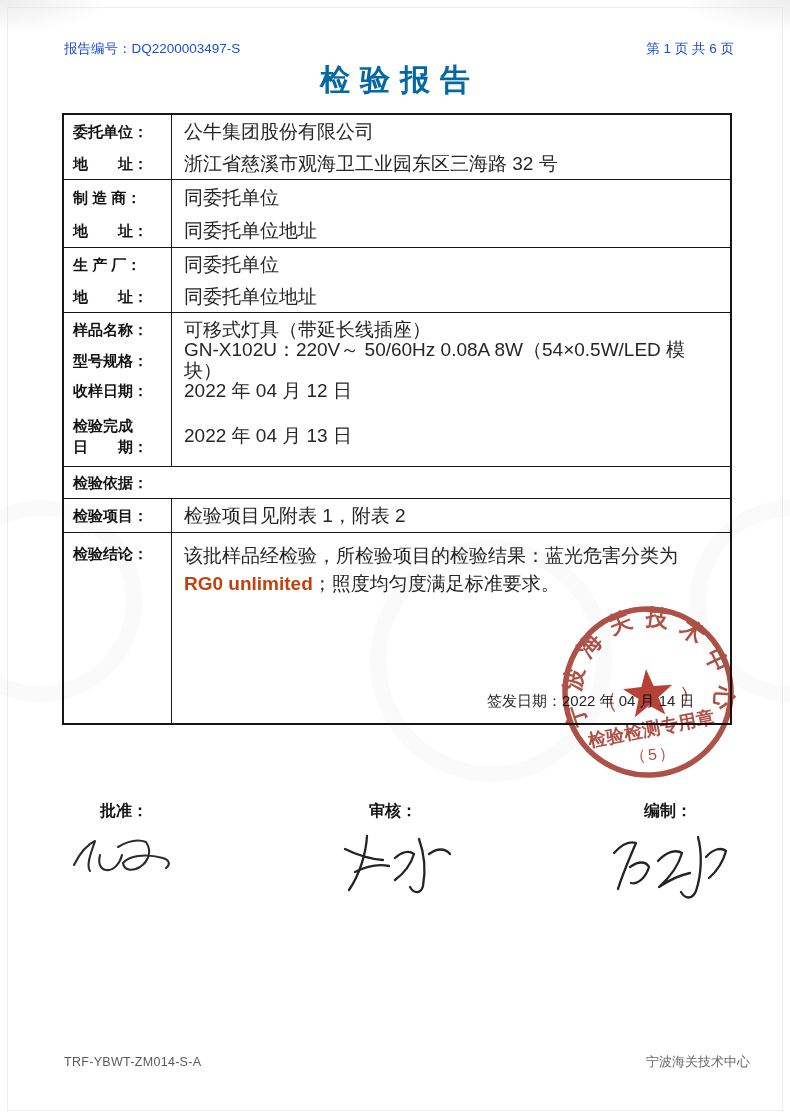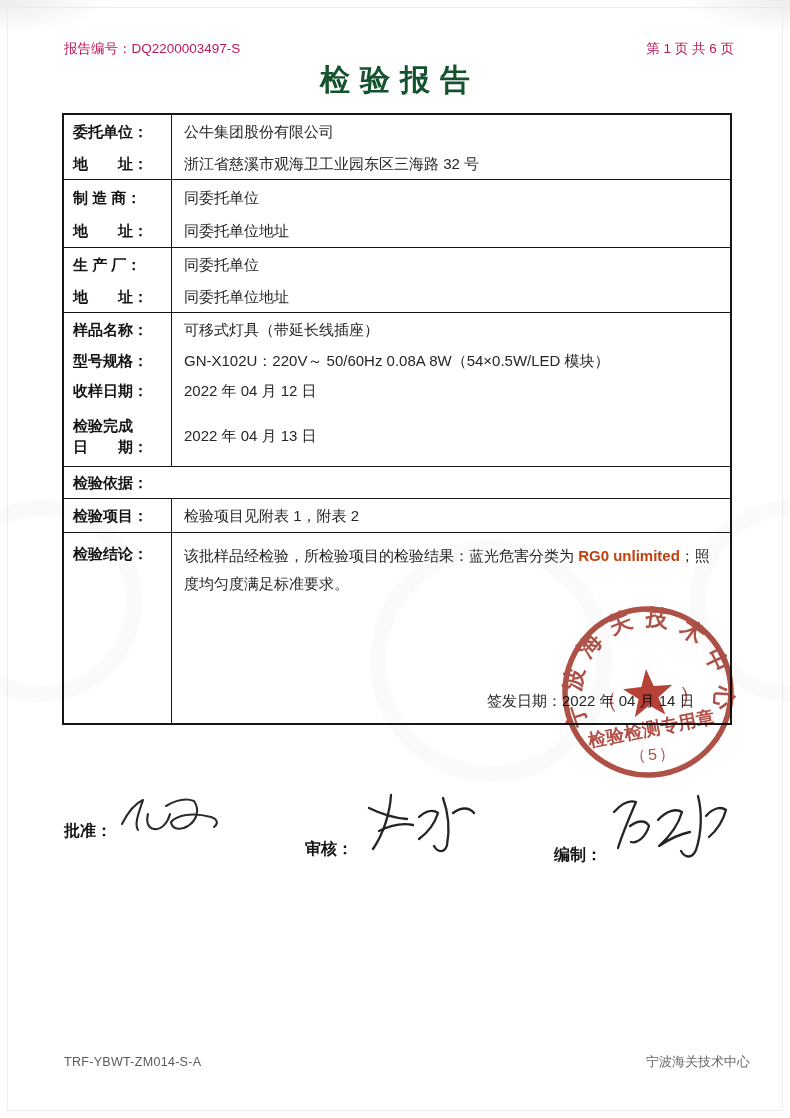--- a/index.html
+++ b/index.html
@@ -9,40 +9,40 @@
   .corner-shade{position:absolute;width:110px;height:34px;opacity:.8;pointer-events:none;}
   .corner-shade.tl{left:0;top:0;background:radial-gradient(ellipse at left top,#e7e7e7,rgba(255,255,255,0) 70%);}
   .corner-shade.tr{right:0;top:0;background:radial-gradient(ellipse at right top,#e7e7e7,rgba(255,255,255,0) 70%);}
 
   
   .wm{position:absolute;border-radius:50%;border:16px solid rgba(170,170,170,0.055);pointer-events:none;}
   .wm1{width:170px;height:170px;left:-60px;top:500px;}
   .wm2{width:210px;height:210px;left:370px;top:540px;}
   .wm3{width:170px;height:170px;left:690px;top:500px;}
 
-  .report-header{position:absolute;top:40px;left:64px;right:56px;display:flex;justify-content:space-between;font-size:13.5px;color:#be185d;}
-  .report-title{position:absolute;top:60px;left:0;width:100%;margin:0;text-align:center;font-size:30px;font-weight:bold;letter-spacing:10px;text-indent:10px;color:#14532d;}
+  .report-header{position:absolute;top:40px;left:64px;right:56px;display:flex;justify-content:space-between;font-size:13.5px;color:#1d4ed8;}
+  .report-title{position:absolute;top:60px;left:0;width:100%;margin:0;text-align:center;font-size:30px;font-weight:bold;letter-spacing:10px;text-indent:10px;color:#0369a1;}
 
   .report-table{position:absolute;top:113px;left:62px;width:670px;border:2.5px solid #161616;box-sizing:border-box;background:transparent;}
   .tblock{border-top:1.5px solid #161616;}
   .tblock:first-child{border-top:none;}
   .trow{display:flex;align-items:stretch;}
   .tlabel{flex:0 0 107px;width:107px;box-sizing:border-box;display:flex;flex-direction:column;justify-content:center;padding:0 4px 0 9px;font-size:15px;font-weight:bold;white-space:pre;line-height:21px;color:#141414;}
-  .tvalue{flex:1;box-sizing:border-box;border-left:1.5px solid #161616;display:flex;align-items:center;padding:0 12px;font-size:15px;color:#262626;line-height:21px;}
+  .tvalue{flex:1;box-sizing:border-box;border-left:1.5px solid #161616;display:flex;align-items:center;padding:0 12px;font-size:19px;color:#262626;line-height:21px;}
   .trow.top-align .tlabel{justify-content:flex-start;padding-top:10px;}
   .trow.top-align .tvalue{align-items:flex-start;padding-top:9px;}
   .conclusion-text{margin:0;line-height:28px;}
   .conclusion-text b{color:#c2410c;}
 
   .issue-date{position:absolute;top:692px;left:487px;font-size:15px;color:#262626;z-index:2;white-space:nowrap;}
 
   .stamp-wrap{position:absolute;top:600px;left:556px;width:184px;height:184px;transform:rotate(-5deg);opacity:.93;z-index:3;mix-blend-mode:multiply;}
 
   .signatures{position:absolute;top:786px;left:64px;right:56px;display:flex;justify-content:space-between;align-items:flex-start;}
-  .sig-group{display:flex;align-items:flex-end;}
+  .sig-group{display:flex;align-items:center;gap:5px;flex-direction:column;}
   .sig-label{font-size:16px;font-weight:bold;padding-top:15px;white-space:nowrap;color:#141414;}
   .sig-svg{display:block;}
 
   .report-footer{position:absolute;top:1053px;left:64px;right:40px;display:flex;justify-content:space-between;align-items:baseline;}
   .footer-left{font-size:12.5px;color:#5a5a5a;letter-spacing:.3px;}
   .footer-right{font-size:13px;color:#666;}
 </style>
 </head>
 <body>
 

